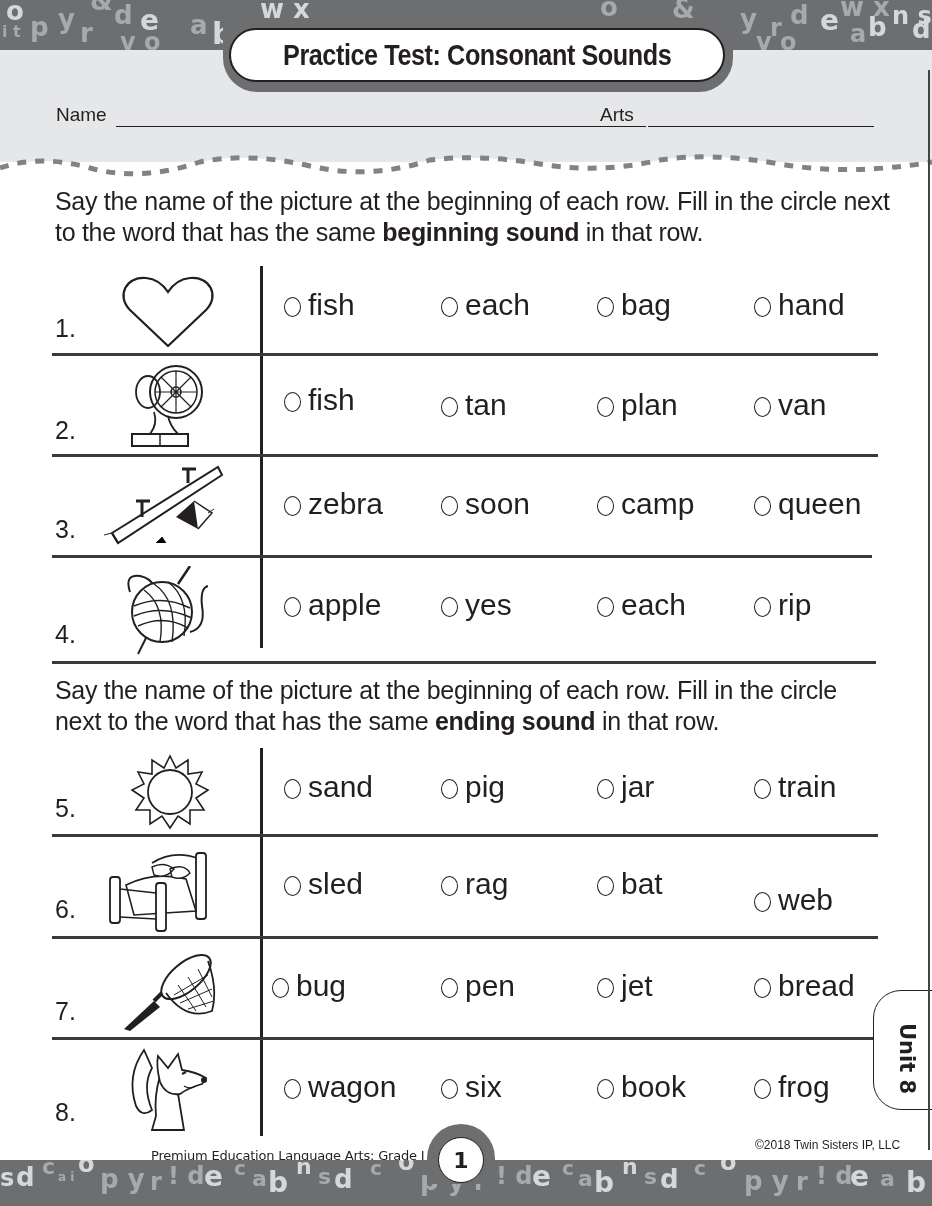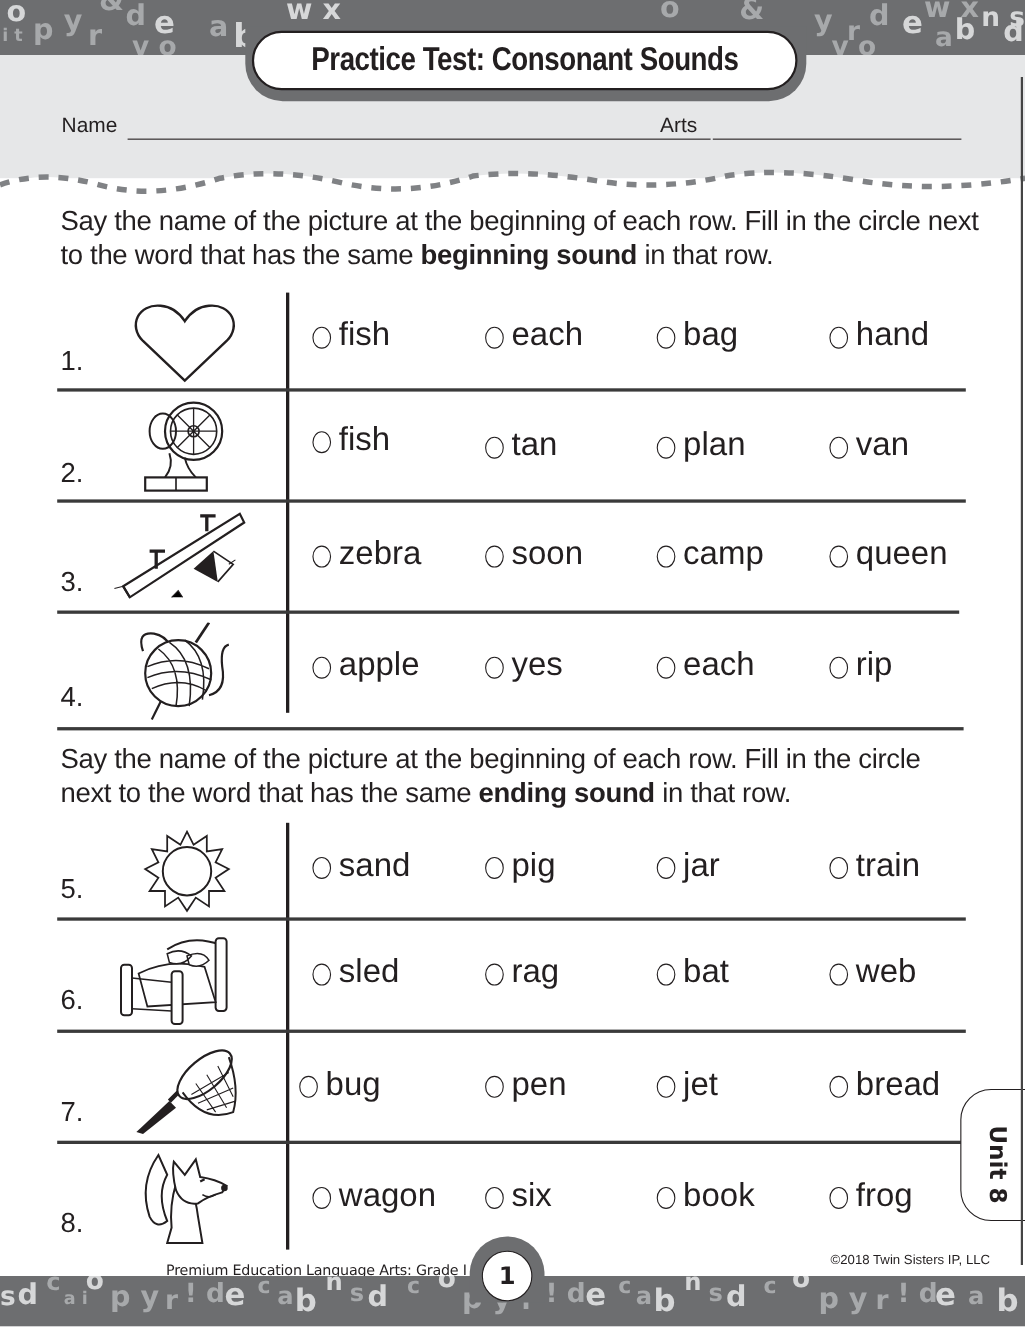--- a/index.html
+++ b/index.html
@@ -287,21 +287,21 @@
       <span>sled</span>
     </span>
   <span class="opt" style="left:389px;top:30px">
       <span class="bubble"></span>
       <span>rag</span>
     </span>
   <span class="opt" style="left:545px;top:30px">
       <span class="bubble"></span>
       <span>bat</span>
     </span>
-  <span class="opt" style="left:702px;top:30px">
+  <span class="opt" style="left:702px;top:46px">
       <span class="bubble"></span>
       <span>web</span>
     </span>
 </div>
 
 <div class="row" style="top:939px;height:98px">
   <span class="num" style="top:58px">7.</span>
   <svg class="pic" style="left:64px;top:10px" width="104" height="84" viewBox="0 0 104 84">
     <path d="M8 80 L38 52 L44 58 L14 82 Z" fill="#231f20"></path>
     <path d="M38 52 L46 44" stroke="#231f20" stroke-width="4"></path>
@@ -360,21 +360,21 @@
 
 <div class="right-edge"></div>
 
 <div class="footer-left">Premium Education Language Arts: Grade I</div>
 <div class="footer-right">©2018 Twin Sisters IP, LLC</div>
 
 <div class="banner-bottom">
   <span class="ltr w" style="left:0px;top:4px;font-size:24px">s</span>
   <span class="ltr w" style="left:16px;top:2px;font-size:26px">d</span>
   <span class="ltr" style="left:42px;top:-6px;font-size:22px">c</span>
-  <span class="ltr" style="left:58px;top:10px;font-size:16px">a i</span>
+  <span class="ltr" style="left:58px;top:10px;font-size:12px">a i</span>
   <span class="ltr w" style="left:78px;top:-10px;font-size:24px">o</span>
   <span class="ltr" style="left:100px;top:4px;font-size:26px">p y</span>
   <span class="ltr" style="left:150px;top:8px;font-size:24px">r</span>
   <span class="ltr" style="left:168px;top:2px;font-size:24px">! d</span>
   <span class="ltr w" style="left:204px;top:0px;font-size:28px">e</span>
   <span class="ltr" style="left:234px;top:-4px;font-size:20px">c</span>
   <span class="ltr" style="left:252px;top:6px;font-size:22px">a</span>
   <span class="ltr w" style="left:268px;top:6px;font-size:28px">b</span>
   <span class="ltr w" style="left:296px;top:-6px;font-size:22px">n</span>
   <span class="ltr" style="left:318px;top:4px;font-size:22px">s</span>

